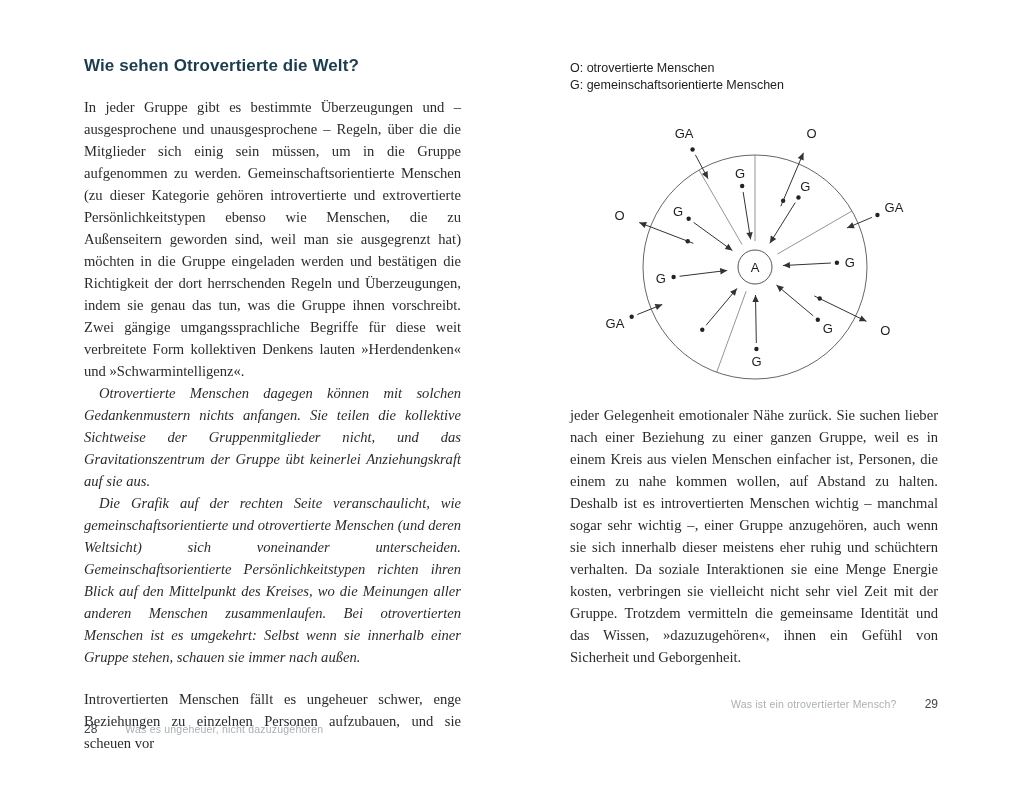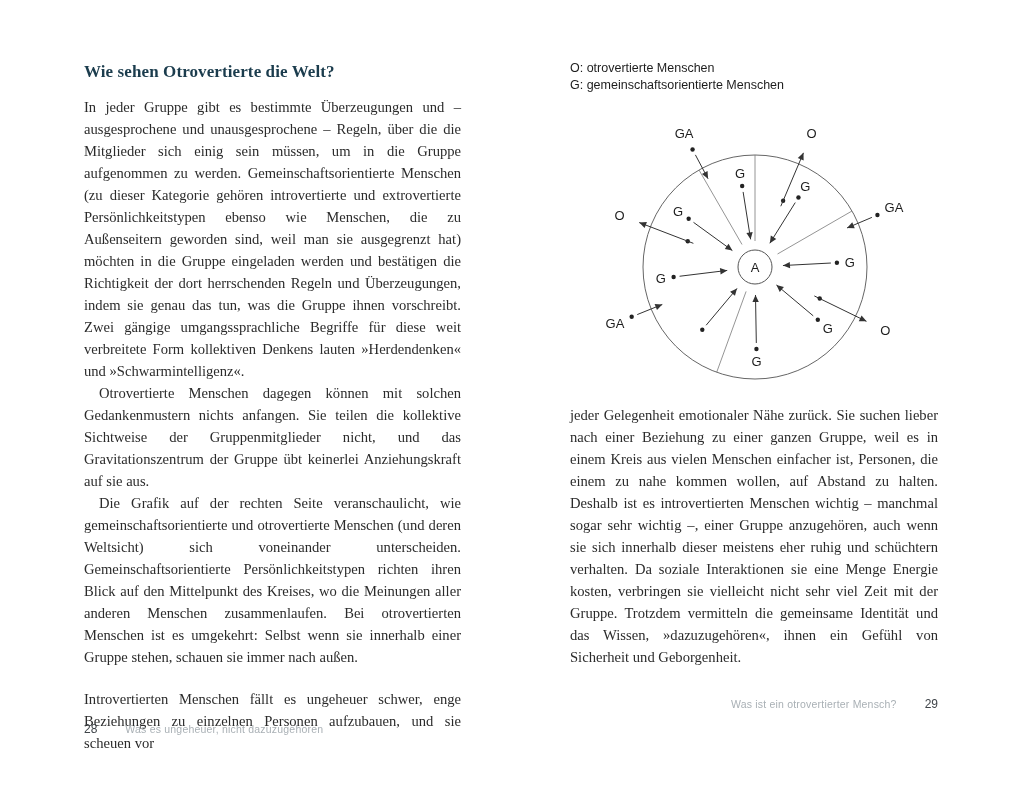--- a/index.html
+++ b/index.html
@@ -2,29 +2,29 @@
 <html lang="de"><head>
 <meta charset="utf-8">
 <style>
   html,body{margin:0;padding:0;}
   body{
     width:1020px;height:812px;position:relative;background:#ffffff;
     font-family:"Liberation Serif",serif;color:#2b2b2b;overflow:hidden;
   }
   .abs{position:absolute;}
   #page-heading{
-    left:84px;top:51px;width:390px;
-    font-family:Liberation Serif, serif;font-weight:700;
+    left:84px;top:45px;width:390px;
+    font-family:Liberation Sans, sans-serif;font-weight:700;
     font-size:17px;color:#1b3c4d;letter-spacing:.1px;
   }
   .bodytext{font-size:14.6px;line-height:22px;text-align:justify;hyphens:auto;}
   #left-text{left:84px;top:96px;width:377px;}
   #right-text{left:570px;top:404px;width:368px;}
   .bodytext p{margin:0;}
-  .bodytext p.indent{text-indent:15px;}
+  .bodytext p.indent{text-indent:15px;font-style:italic;}
   .bodytext p.gap{margin-top:20px;}
   #legend{
     left:570px;top:60px;width:380px;
     font-family:"Liberation Sans",sans-serif;font-size:12.5px;
     line-height:17px;color:#1d1d1d;
   }
   #diagram{left:565px;top:112px;}
   .footer{display:flex;gap:28px;align-items:baseline;}
   #footer-left{left:84px;top:722px;}
   #footer-right{right:82px;top:697px;}

